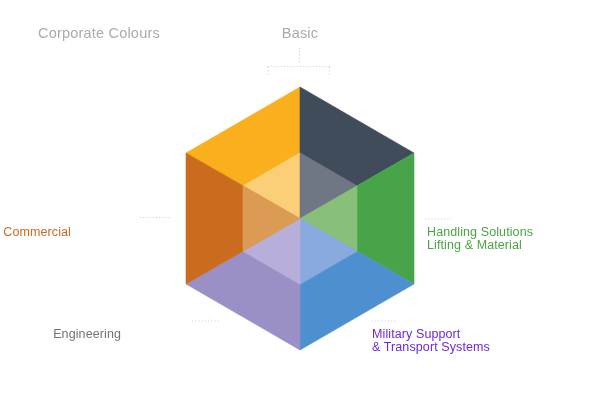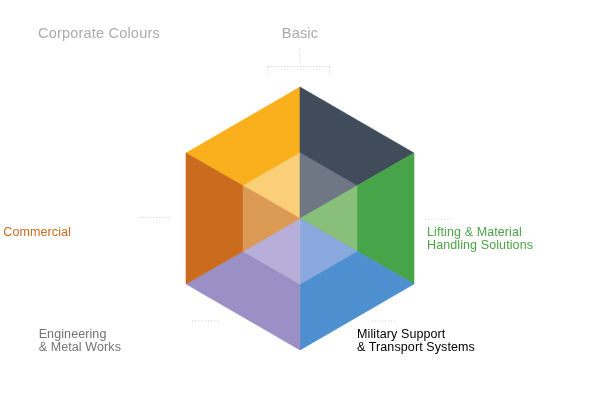--- a/index.html
+++ b/index.html
@@ -81,27 +81,26 @@
 
   <div class="heading" style="left: 38px; top: 25px; color: rgb(171, 171, 171);">Corporate Colours</div>
 
   <div class="heading" style="left: 300px; top: 25px; transform: translateX(-50%); color: rgb(169, 169, 169); text-align: right;">Basic</div>
 
   <div class="seg-label align-right" style="right: 430px; top: 226px; color: rgb(199, 107, 30);">
     <div>Commercial</div>
   </div>
 
   <div class="seg-label align-left" style="left: 427px; top: 226px; color: rgb(75, 163, 70);">
+    <div>Handling Solutions</div>
     <div>Lifting &amp; Material</div>
-    <div>Handling Solutions</div>
   </div>
 
   <div class="seg-label align-right" style="right: 380px; top: 328px; color: #737373;">
     <div>Engineering</div>
-    <div>&amp; Metal Works</div>
   </div>
 
-  <div class="seg-label align-left" style="left: 357px; top: 328px; color: #000000;">
+  <div class="seg-label align-left" style="left: 372px; top: 328px; color: #6d28d9;">
     <div>Military Support</div>
     <div>&amp; Transport Systems</div>
   </div>
 
 </div>
 
 </body></html>

